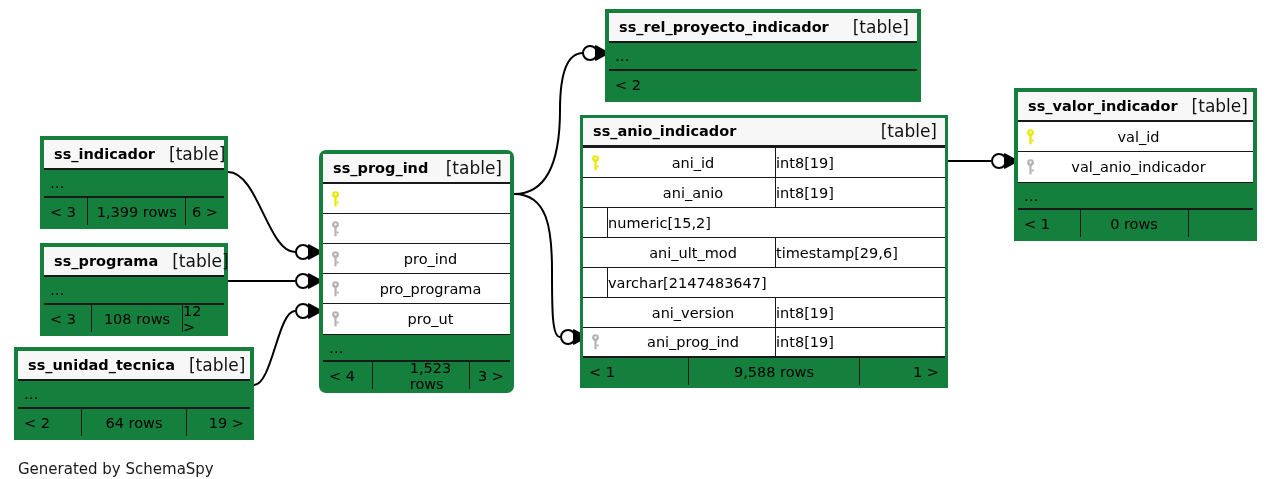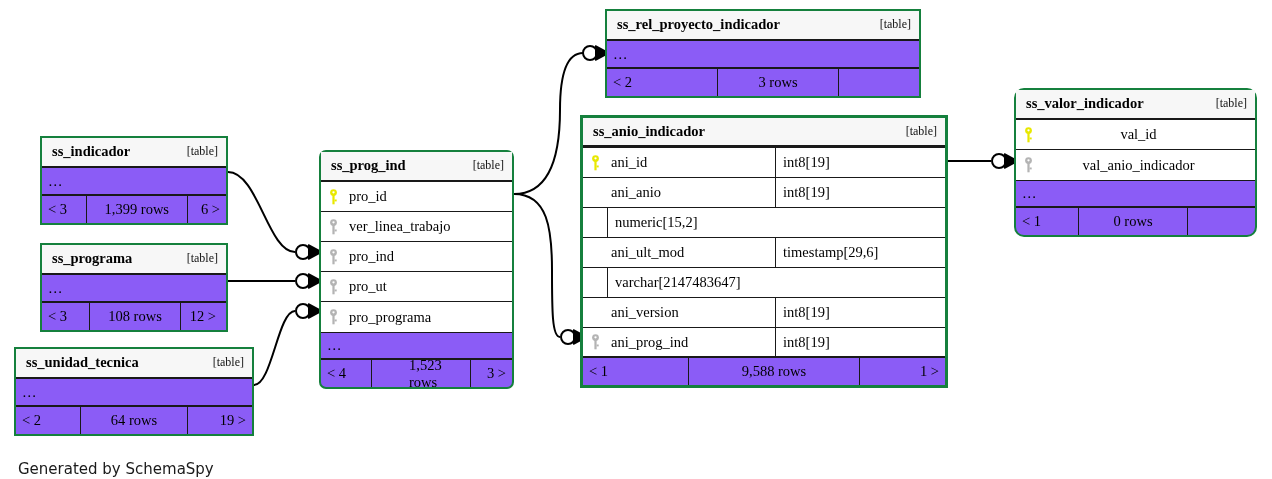--- a/index.html
+++ b/index.html
@@ -9,55 +9,54 @@
     background:#ffffff;
     font-family:"DejaVu Sans","Liberation Sans",sans-serif;
     position:relative;overflow:hidden;
     color:#000000;
   }
   #diagram{position:absolute;left:0;top:0;width:1272px;height:479px;}
   #edges{position:absolute;left:0;top:0;width:1272px;height:479px;pointer-events:none;}
 
   .tbl{
     position:absolute;
-    background:#8b5cf6;
-    border:2px solid #15803d;
+    background:#15803d;
+    border:4px solid #15803d;
     box-sizing:border-box;
     font-size:14.5px;
     z-index:2;
-    font-family:Liberation Serif, serif;
   }
   .tbl.thick{border-width:3px;}
 
   .tbl-head{
     display:flex;align-items:center;justify-content:space-between;
     background:#f7f7f7;
     border-bottom:2px solid #191919;
     padding:3px 8px 4px 10px;
     box-sizing:border-box;
     height:30px;
   }
   .thick .tbl-head{border-bottom-width:3px;}
   .tbl-name{font-weight:bold;font-size:14.5px;letter-spacing:0px;white-space:nowrap;}
-  .tbl-tag{font-size:12px;color:#111;padding-left:14px;white-space:nowrap;}
+  .tbl-tag{font-size:17px;color:#111;padding-left:14px;white-space:nowrap;}
 
   .rows{display:block;}
   .row{
     display:flex;align-items:center;
     height:30px;box-sizing:border-box;
     border-bottom:1.6px solid #191919;
     background:#ffffff;
     position:relative;
   }
   .row:last-child{border-bottom:none;}
   .row .kcell{width:24px;min-width:24px;display:flex;align-items:center;justify-content:center;}
-  .row .cname{flex:1;padding-left:4px;white-space:nowrap;font-size:14.5px;}
+  .row .cname{flex:1;padding-left:4px;white-space:nowrap;font-size:14.5px;text-align:center;}
   .row .ctype{
     border-left:1.6px solid #191919;
-    padding-left:7px;
+    padding-left:0;
     white-space:nowrap;font-size:14.5px;
     box-sizing:border-box;
     height:100%;display:flex;align-items:center;
   }
   .row.center .cname{text-align:center;padding-left:0;padding-right:18px;}
 
   .ellipsis{
     height:28px;display:flex;align-items:center;
     padding-left:6px;font-size:14.5px;
     border-bottom:2px solid #191919;
@@ -133,21 +132,20 @@
   </svg>
 
   <div class="tbl" style="left:605px;top:9px;width:316px;">
     <div class="tbl-head">
       <span class="tbl-name">ss_rel_proyecto_indicador</span>
       <span class="tbl-tag">[table]</span>
     </div>
     <div class="ellipsis">…</div>
     <div class="foot">
       <div class="f-left" style="width:110px;">&lt; 2</div>
-      <div class="f-mid" style="width:122px;">3 rows</div>
       <div class="f-right" style="width:80px;"></div>
     </div>
   </div>
 
   <div class="tbl" style="left:40px;top:136px;width:188px;">
     <div class="tbl-head">
       <span class="tbl-name">ss_indicador</span>
       <span class="tbl-tag">[table]</span>
     </div>
     <div class="ellipsis">…</div>
@@ -192,32 +190,30 @@
     <div class="rows">
       <div class="row">
         <span class="kcell">
           <svg class="key" viewBox="0 0 9 16">
               <circle cx="4.5" cy="3.6" r="3.4" fill="#e8e800"></circle>
               <circle cx="4.5" cy="3.3" r="1.15" fill="#fff"></circle>
               <rect x="3.4" y="6" width="2.2" height="9.3" fill="#e8e800"></rect>
               <rect x="5.6" y="10.5" width="2.1" height="1.9" fill="#e8e800"></rect>
             </svg>
         </span>
-        <span class="cname">pro_id</span>
-      </div>
-      <div class="row">
-        <span class="kcell">
-          <svg class="key" viewBox="0 0 9 16">
-              <circle cx="4.5" cy="3.6" r="3.4" fill="#b4b4b4"></circle>
-              <circle cx="4.5" cy="3.3" r="1.15" fill="#fff"></circle>
-              <rect x="3.4" y="6" width="2.2" height="9.3" fill="#b4b4b4"></rect>
-              <rect x="5.6" y="10.5" width="2.1" height="1.9" fill="#b4b4b4"></rect>
-            </svg>
-        </span>
-        <span class="cname">ver_linea_trabajo</span>
+      </div>
+      <div class="row">
+        <span class="kcell">
+          <svg class="key" viewBox="0 0 9 16">
+              <circle cx="4.5" cy="3.6" r="3.4" fill="#b4b4b4"></circle>
+              <circle cx="4.5" cy="3.3" r="1.15" fill="#fff"></circle>
+              <rect x="3.4" y="6" width="2.2" height="9.3" fill="#b4b4b4"></rect>
+              <rect x="5.6" y="10.5" width="2.1" height="1.9" fill="#b4b4b4"></rect>
+            </svg>
+        </span>
       </div>
       <div class="row">
         <span class="kcell">
           <svg class="key" viewBox="0 0 9 16">
               <circle cx="4.5" cy="3.6" r="3.4" fill="#b4b4b4"></circle>
               <circle cx="4.5" cy="3.3" r="1.15" fill="#fff"></circle>
               <rect x="3.4" y="6" width="2.2" height="9.3" fill="#b4b4b4"></rect>
               <rect x="5.6" y="10.5" width="2.1" height="1.9" fill="#b4b4b4"></rect>
             </svg>
         </span>
@@ -225,32 +221,32 @@
       </div>
       <div class="row">
         <span class="kcell">
           <svg class="key" viewBox="0 0 9 16">
               <circle cx="4.5" cy="3.6" r="3.4" fill="#b4b4b4"></circle>
               <circle cx="4.5" cy="3.3" r="1.15" fill="#fff"></circle>
               <rect x="3.4" y="6" width="2.2" height="9.3" fill="#b4b4b4"></rect>
               <rect x="5.6" y="10.5" width="2.1" height="1.9" fill="#b4b4b4"></rect>
             </svg>
         </span>
+        <span class="cname">pro_programa</span>
+      </div>
+      <div class="row">
+        <span class="kcell">
+          <svg class="key" viewBox="0 0 9 16">
+              <circle cx="4.5" cy="3.6" r="3.4" fill="#b4b4b4"></circle>
+              <circle cx="4.5" cy="3.3" r="1.15" fill="#fff"></circle>
+              <rect x="3.4" y="6" width="2.2" height="9.3" fill="#b4b4b4"></rect>
+              <rect x="5.6" y="10.5" width="2.1" height="1.9" fill="#b4b4b4"></rect>
+            </svg>
+        </span>
         <span class="cname">pro_ut</span>
-      </div>
-      <div class="row">
-        <span class="kcell">
-          <svg class="key" viewBox="0 0 9 16">
-              <circle cx="4.5" cy="3.6" r="3.4" fill="#b4b4b4"></circle>
-              <circle cx="4.5" cy="3.3" r="1.15" fill="#fff"></circle>
-              <rect x="3.4" y="6" width="2.2" height="9.3" fill="#b4b4b4"></rect>
-              <rect x="5.6" y="10.5" width="2.1" height="1.9" fill="#b4b4b4"></rect>
-            </svg>
-        </span>
-        <span class="cname">pro_programa</span>
       </div>
     </div>
     <div class="ellipsis topline">…</div>
     <div class="foot">
       <div class="f-left" style="width:50px;">&lt; 4</div>
       <div class="f-mid" style="width:100px;padding-left:37px;">1,523 rows</div>
       <div class="f-right" style="width:41px;">3 &gt;</div>
     </div>
   </div>
 
@@ -308,21 +304,21 @@
         <span class="ctype" style="width:170px;">int8[19]</span>
       </div>
     </div>
     <div class="foot">
       <div class="f-left" style="width:105px;">&lt; 1</div>
       <div class="f-mid" style="width:172px;">9,588 rows</div>
       <div class="f-right" style="width:85px;">1 &gt;</div>
     </div>
   </div>
 
-  <div class="tbl" style="left:1014px;top:88px;width:243px;border-radius:10px;">
+  <div class="tbl" style="left:1014px;top:88px;width:243px;">
     <div class="tbl-head">
       <span class="tbl-name">ss_valor_indicador</span>
       <span class="tbl-tag">[table]</span>
     </div>
     <div class="rows">
       <div class="row center">
         <span class="kcell">
           <svg class="key" viewBox="0 0 9 16">
               <circle cx="4.5" cy="3.6" r="3.4" fill="#e8e800"></circle>
               <circle cx="4.5" cy="3.3" r="1.15" fill="#fff"></circle>

